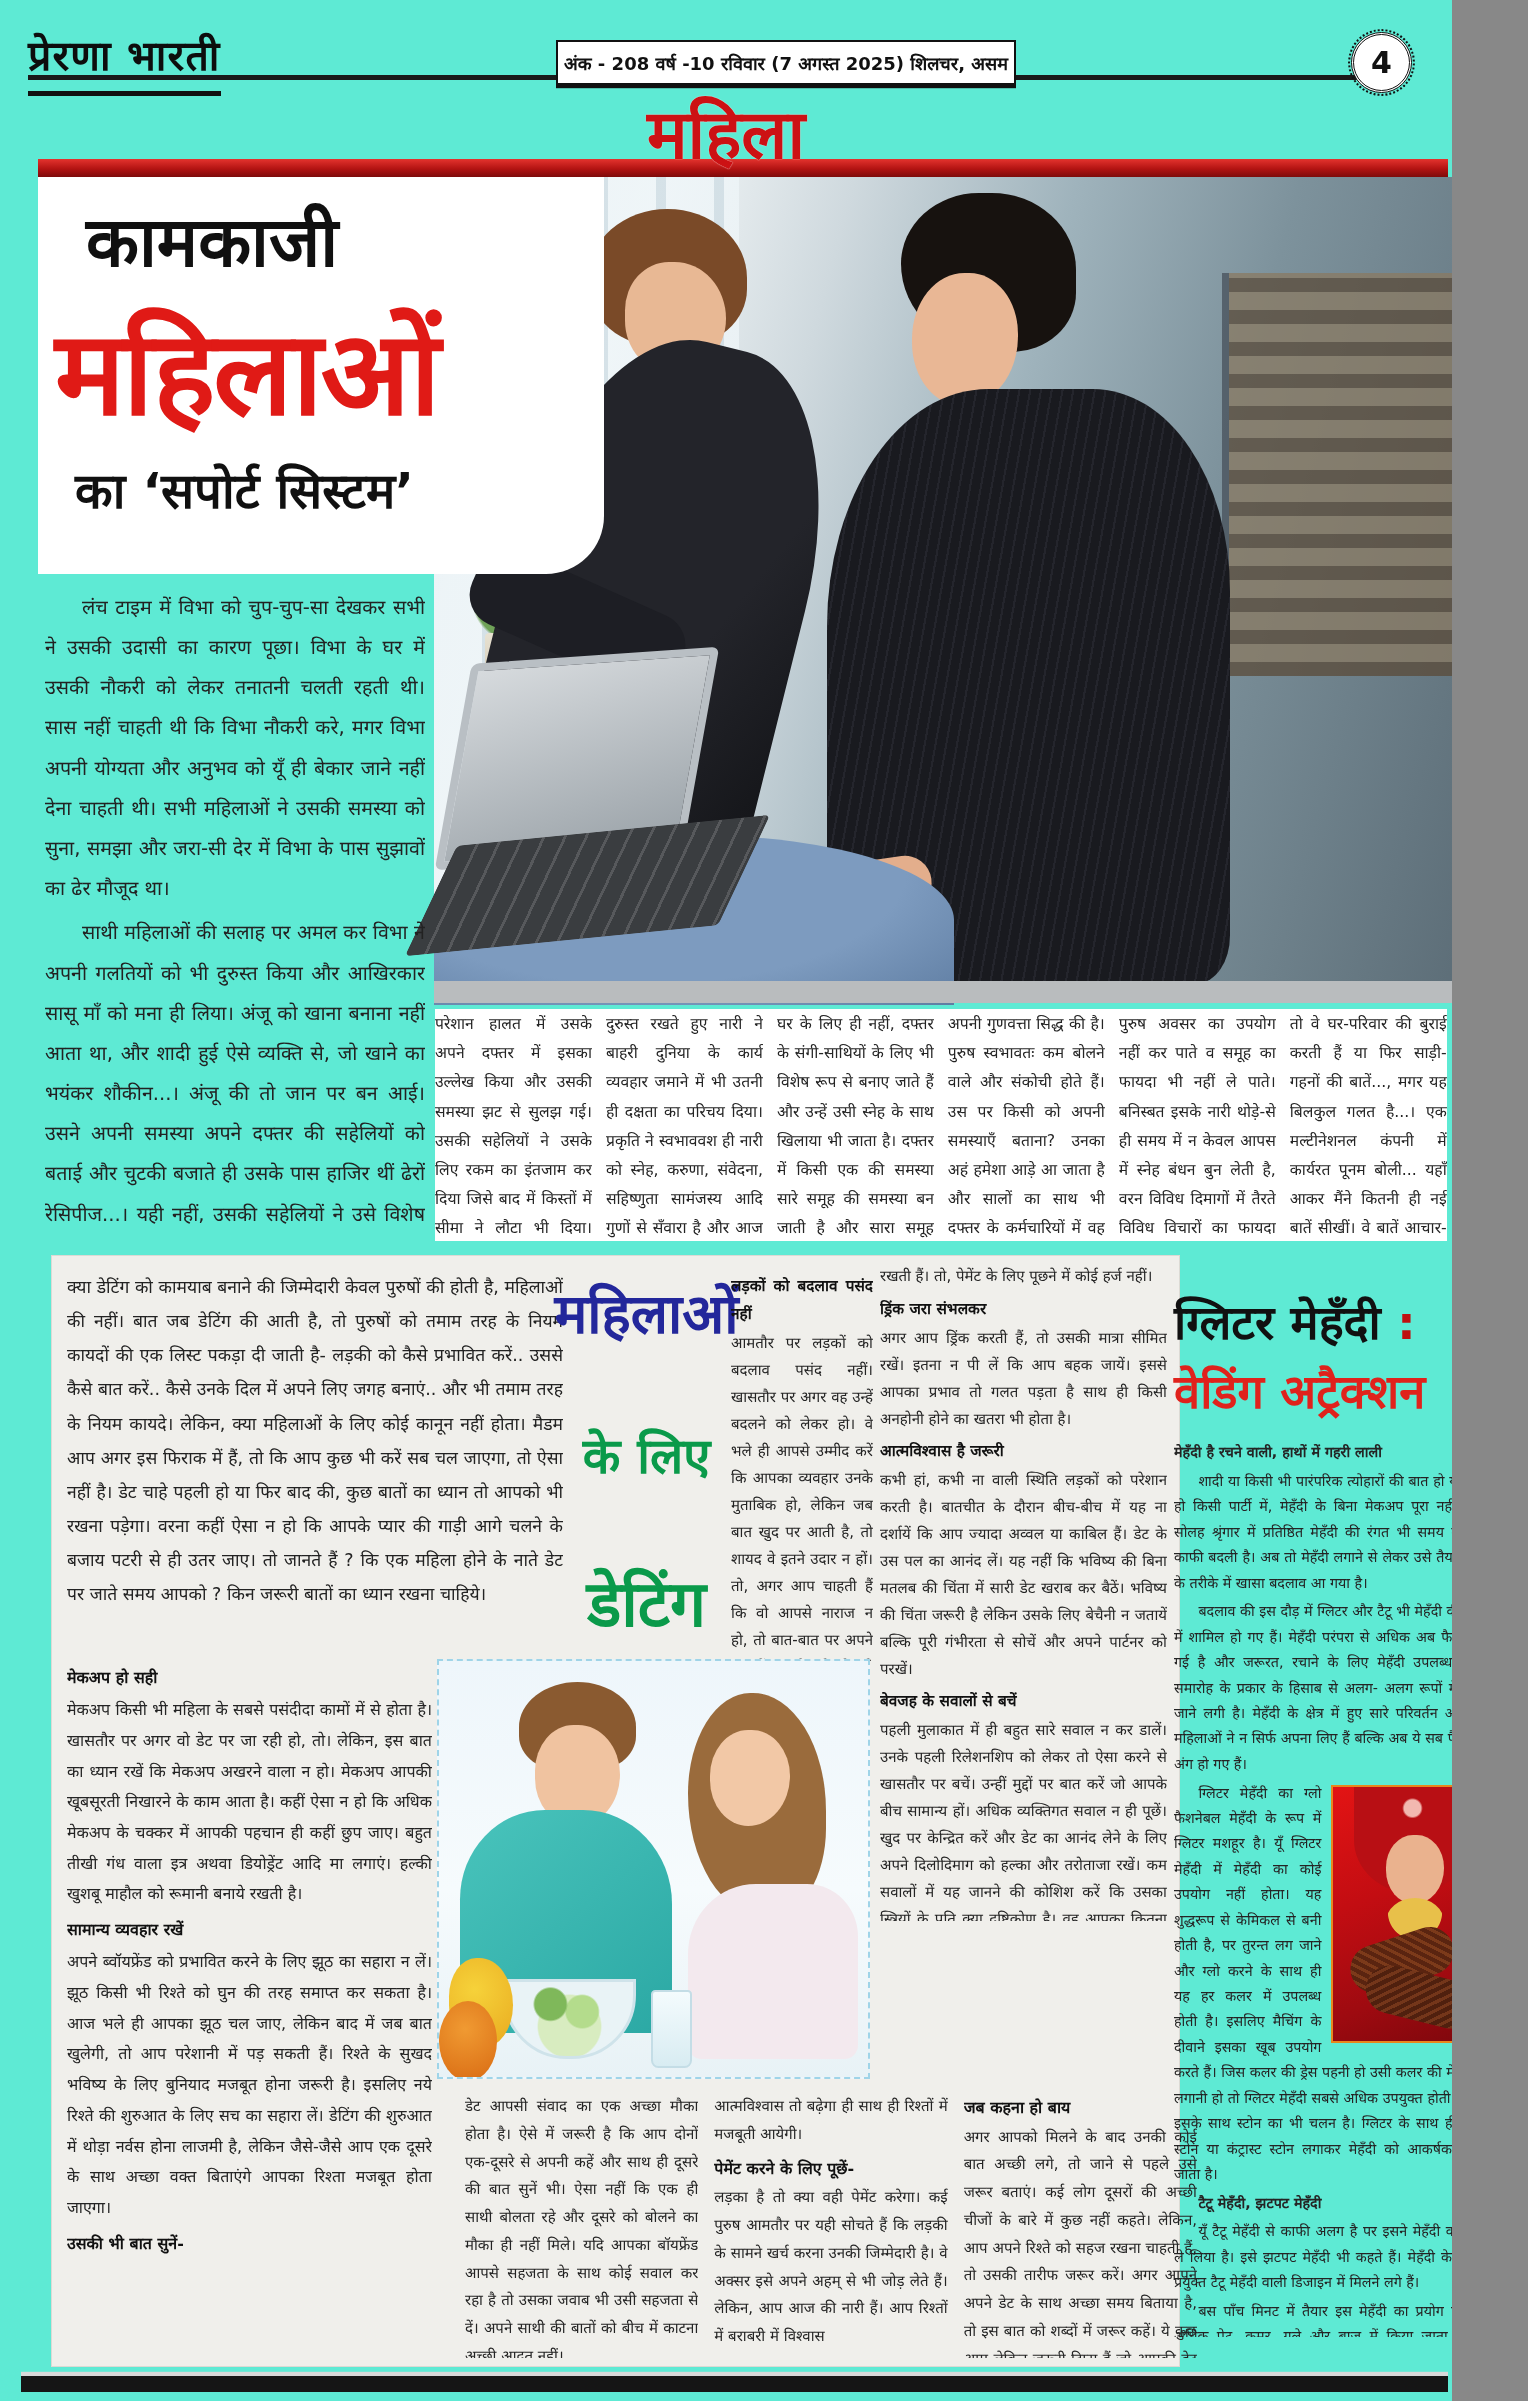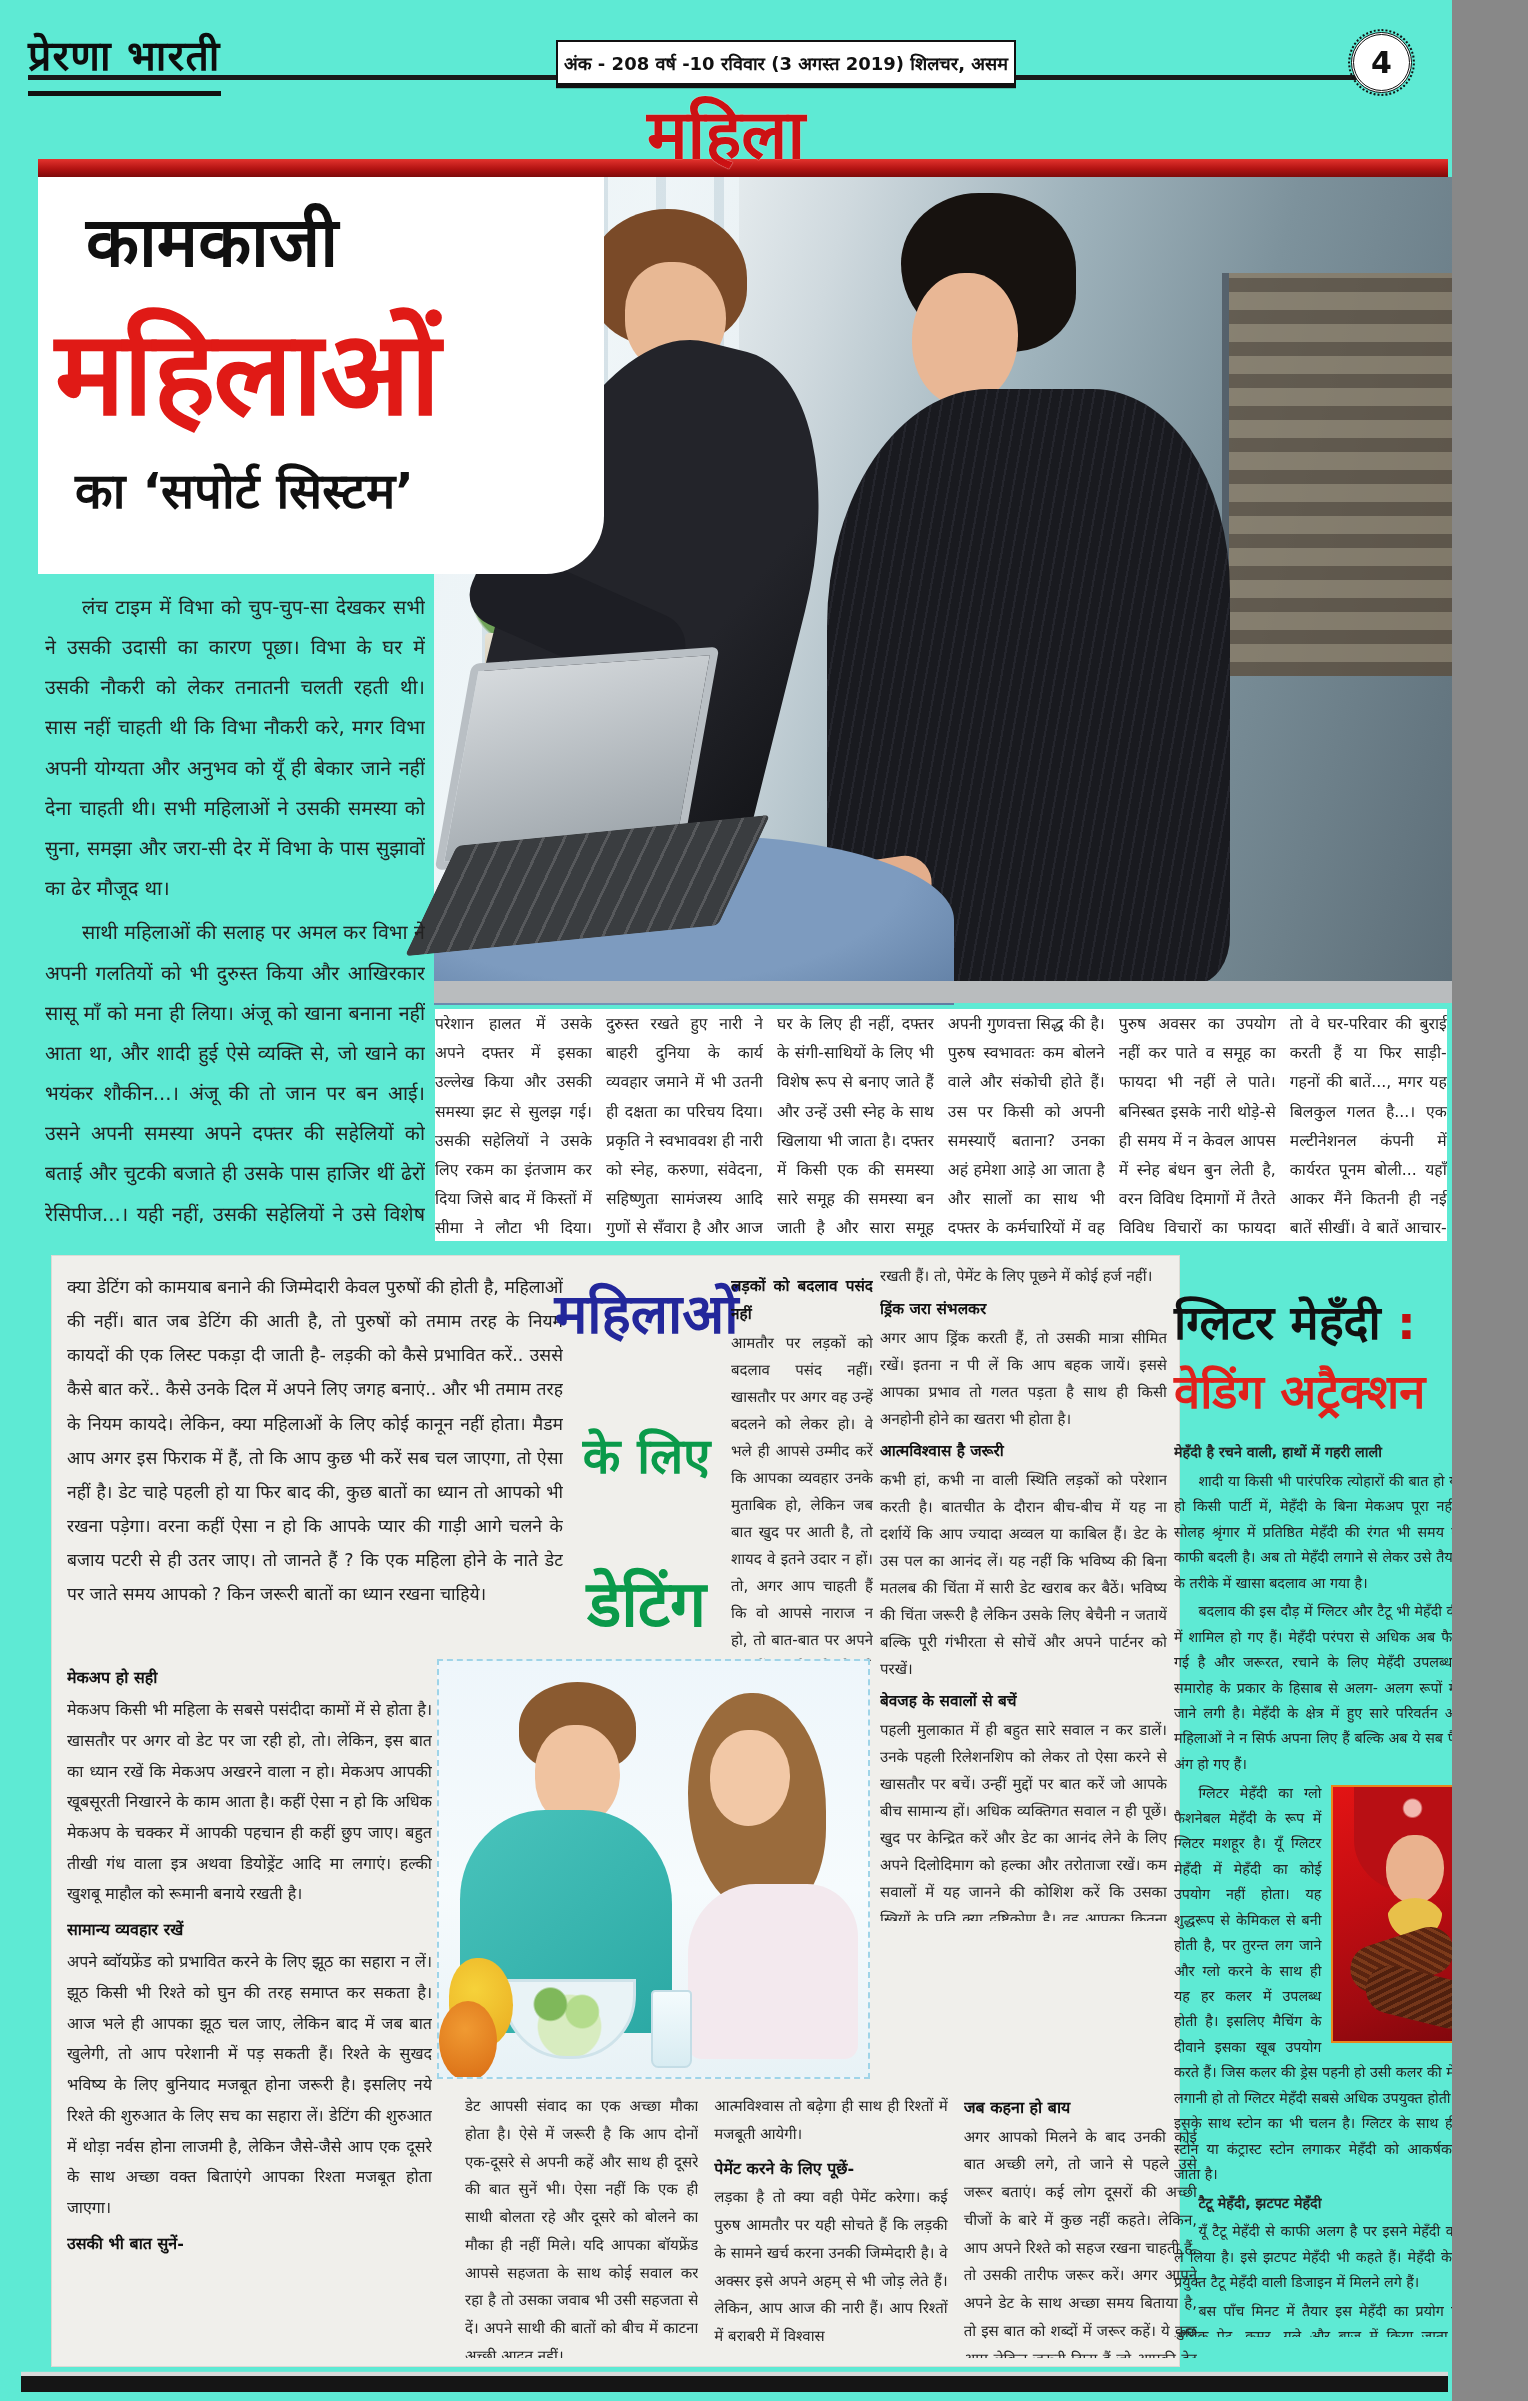--- a/index.html
+++ b/index.html
@@ -74,21 +74,21 @@
   .gray-floor{position:absolute;left:0;bottom:0;width:100%;height:22px;background:#b9bcbe;}
 </style>
 </head>
 <body>
 
 <div class="page">
 
   <div class="masthead-name">प्रेरणा भारती</div>
   <div class="head-rule"></div>
   <div class="issue-box">
-    <span>अंक - 208  वर्ष -10   रविवार (3 अगस्त 2019)  शिलचर, असम</span>
+    <span>अंक - 208  वर्ष -10   रविवार (7 अगस्त 2025)  शिलचर, असम</span>
   </div>
   <div class="page-badge">4</div>
   <div class="section-title">महिला</div>
   <div class="red-band"></div>
 
   <div class="office-photo">
     <div class="shp" style="left:0;top:0;width:30%;height:100%;background:repeating-linear-gradient(90deg,#eef5f8 0 48px,#cfdde4 48px 58px);opacity:.8;"></div>
     <div class="shp" style="right:0;top:96px;width:223px;height:403px;background:repeating-linear-gradient(0deg,#5a4a38 0 14px,#8a7a62 14px 32px),#6d6358;opacity:.75;border-left:7.4px solid #47505a;"></div>
     <div class="shp" style="left:16px;top:297px;width:138px;height:175px;background:radial-gradient(circle at 40% 35%,#7fae67 0 28%,transparent 30%),radial-gradient(circle at 65% 45%,#5d9448 0 30%,transparent 32%),radial-gradient(circle at 50% 70%,#6fa258 0 32%,transparent 34%);"></div>
     <div class="shp" style="left:51px;top:456px;width:80px;height:64px;background:linear-gradient(#e8e2d2,#cdc4ae);border-radius:4.2px 4.2px 10.6px 10.6px;"></div>

